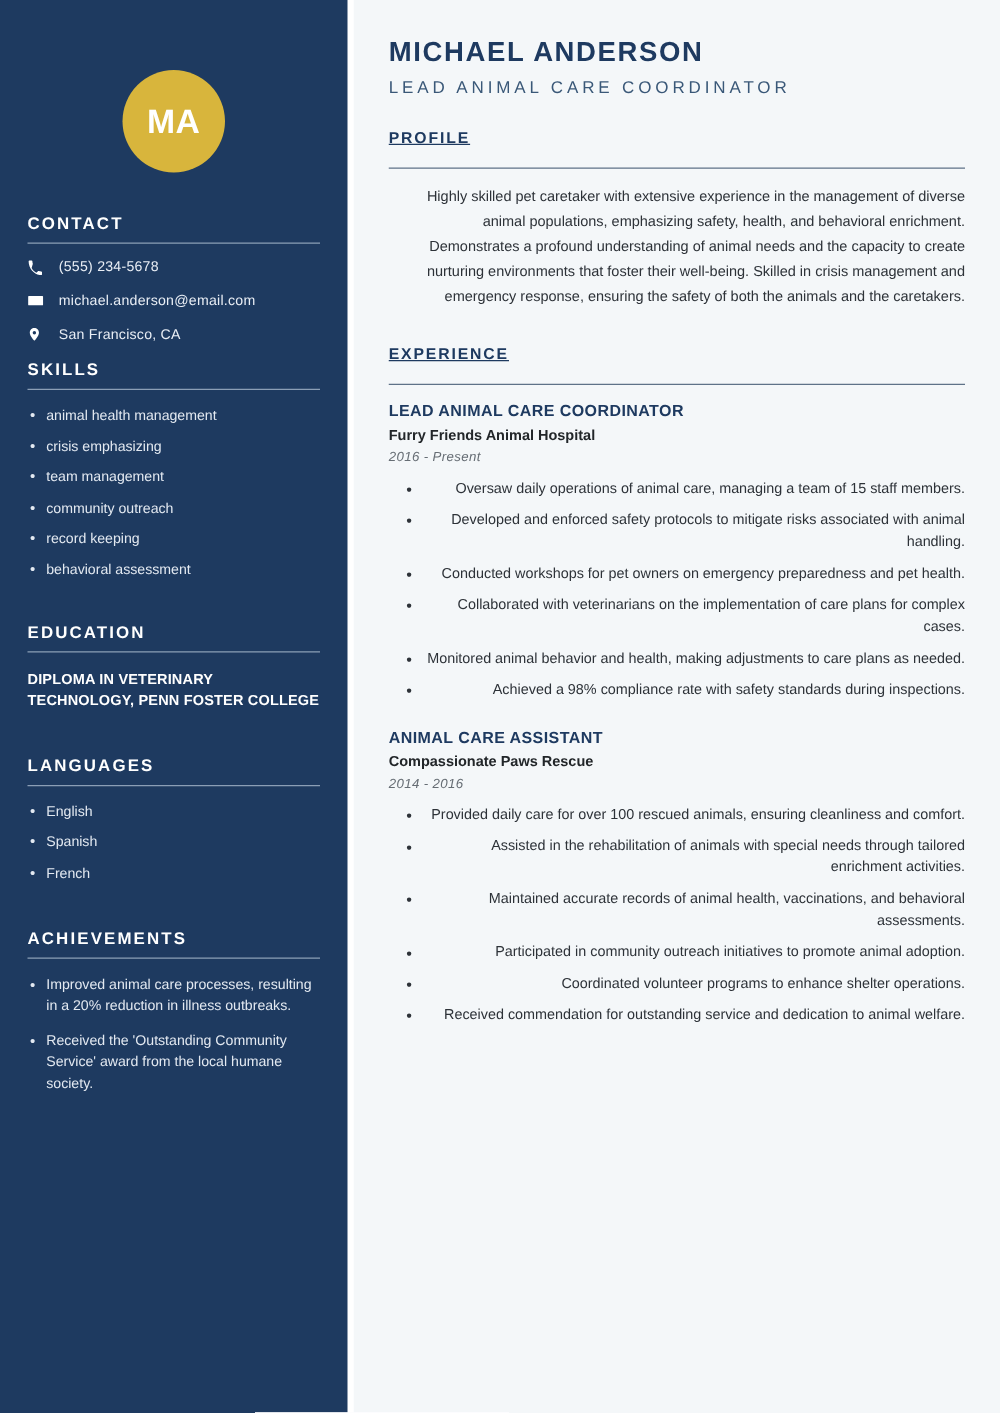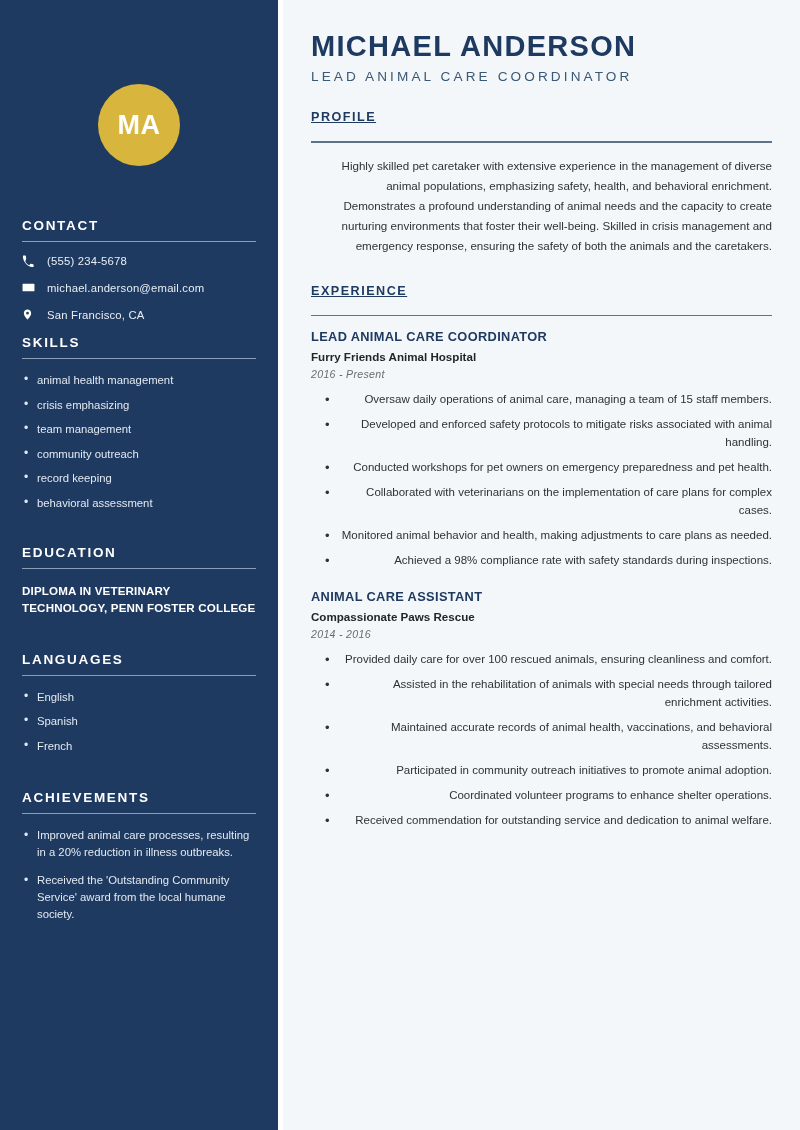--- a/index.html
+++ b/index.html
@@ -28,38 +28,37 @@
     background: #1e3a60;
     color: #ffffff;
     padding: 0 22px;
     position: relative;
   }
 
   .avatar-wrap {
     display: flex;
     justify-content: center;
     padding-top: 56px;
-    margin-top: 28px;
   }
   .avatar {
     width: 82px;
     height: 82px;
     border-radius: 50%;
     background: #d8b53c;
     color: #ffffff;
     display: flex;
     align-items: center;
     justify-content: center;
     font-size: 27px;
     font-weight: bold;
     letter-spacing: 0.5px;
   }
 
   .side-section { margin-top: 0; }
-  .side-section.contact { margin-top: 52px; }
+  .side-section.contact { margin-top: 33px; }
   .side-section.skills { }
   .side-section.languages { margin-top: 35px; }
   .side-section.education { margin-top: 34px; }
   .side-section.achievements { margin-top: 36px; }
 
   .side-heading {
     font-size: 13.5px;
     font-weight: bold;
     letter-spacing: 1.7px;
     color: #ffffff;
@@ -127,21 +126,21 @@
   
   .gap { width: 5px; flex: 0 0 5px; background: #ffffff; }
 
   .main {
     flex: 1 1 auto;
     background: #f4f7f9;
     padding: 30px 28px 0 28px;
   }
 
   .name {
-    font-size: 29px;
+    font-size: 22px;
     font-weight: bold;
     letter-spacing: 1.3px;
     color: #1e3a60;
     line-height: 1.12;
   }
   .role {
     margin-top: 7px;
     font-size: 13.6px;
     letter-spacing: 3.1px;
     color: #3a5878;

